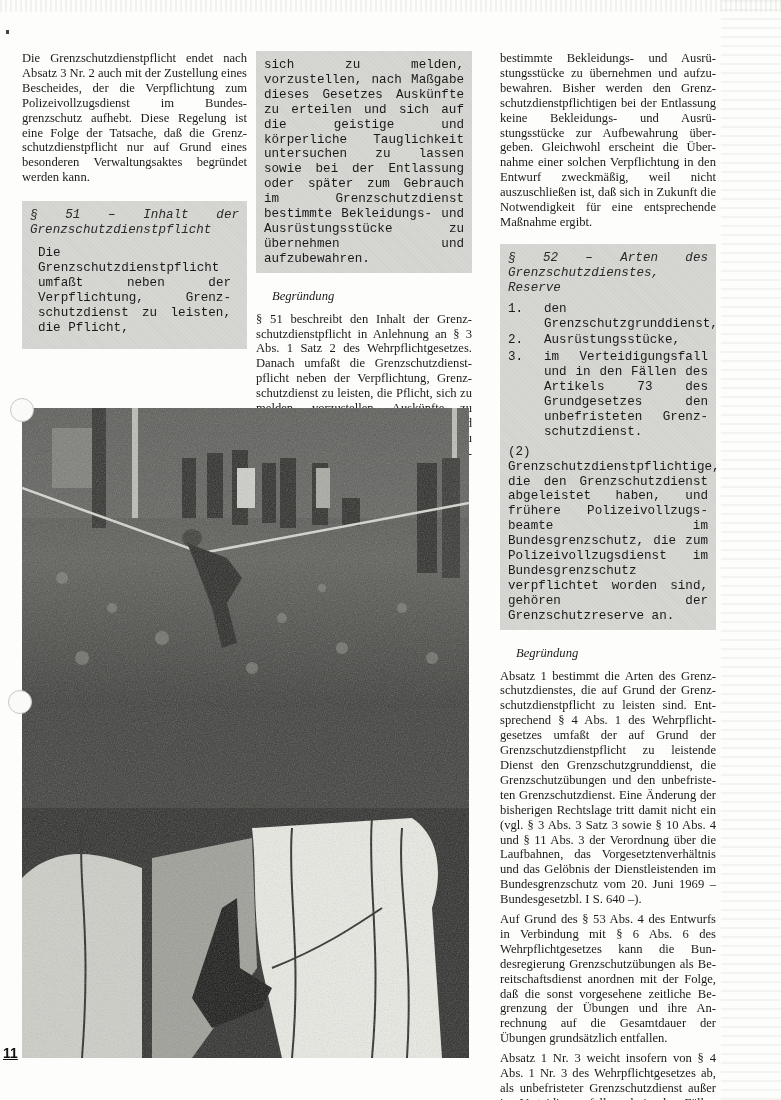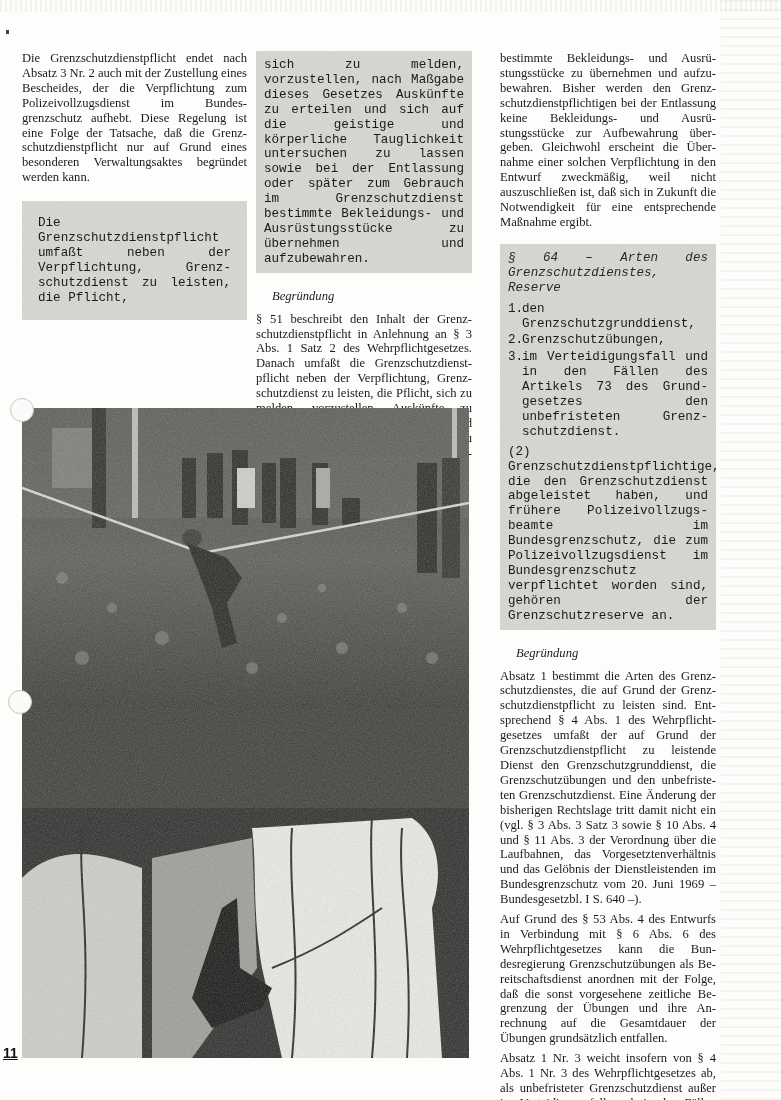--- a/index.html
+++ b/index.html
@@ -27,21 +27,21 @@
     background: #d6d6d2;
     background-image: repeating-linear-gradient(45deg, rgba(0,0,0,0.025) 0 1px, transparent 1px 3px);
     padding: 7px 8px 6px 8px;
     font-family: Liberation Mono, monospace;
   }
   .shade .head { font-style: italic; margin-bottom: 6px; color: #2a2a2a; }
   .italic-h { font-style: italic; margin: 16px 0 8px 16px; }
   ol.law { list-style: none; padding: 0; margin: 4px 0 5px 0; }
   ol.law li { display: flex; margin-bottom: 2px; }
   ol.law li .num { width: 14px; flex: none; }
-  ol.law li .txt { flex: 1; text-align: justify; }
+  ol.law li .txt { flex: 1; text-align: justify; margin-left: 22px; }
   .photo {
     position: absolute; left: 22px; top: 408px; width: 447px; height: 650px;
     overflow: hidden; background: #3a3a38;
   }
   .photo svg { display: block; }
   .pagenum {
     position: absolute; left: 3px; top: 1045px; font-family: "Liberation Sans", sans-serif;
     font-weight: bold; font-size: 14px; color: #111; text-decoration: underline;
   }
   .punch { position: absolute; width: 22px; height: 22px; border-radius: 50%; background: #fafaf8; border: 1px solid #c8c8c4; }
@@ -50,44 +50,45 @@
 </head>
 <body>
 
 <div class="topnoise"></div>
 <div class="rightnoise"></div>
 <div class="leftmark"></div>
 
 <div class="col col1">
   <p>Die Grenzschutzdienstpflicht endet nach Absatz 3 Nr. 2 auch mit der Zustellung eines Bescheides, der die Verpflichtung zum Polizeivollzugsdienst im Bundes­grenzschutz aufhebt. Diese Regelung ist eine Folge der Tatsache, daß die Grenz­schutzdienstpflicht nur auf Grund eines besonderen Verwaltungsaktes begründet werden kann.</p>
   <div class="shade" style="margin-top:16px;">
+    <div class="head">§ 51 – Inhalt der Grenzschutzdienst­pflicht</div>
     <p style="margin:8px">Die Grenzschutzdienstpflicht umfaßt neben der Verpflichtung, Grenz­schutzdienst zu leisten, die Pflicht,</p>
   </div>
 </div>
 
 <div class="col col2">
   <div class="shade">
     <p style="margin:0">sich zu melden, vorzustellen, nach Maßgabe dieses Gesetzes Auskünfte zu erteilen und sich auf die geistige und körperliche Tauglichkeit unter­suchen zu lassen sowie bei der Ent­lassung oder später zum Gebrauch im Grenzschutzdienst bestimmte Beklei­dungs- und Ausrüstungsstücke zu übernehmen und aufzubewahren.</p>
   </div>
   <div class="italic-h">Begründung</div>
   <p>§ 51 beschreibt den Inhalt der Grenz­schutzdienstpflicht in Anlehnung an § 3 Abs. 1 Satz 2 des Wehrpflichtgesetzes. Danach umfaßt die Grenzschutzdienst­pflicht neben der Verpflichtung, Grenz­schutzdienst zu leisten, die Pflicht, sich zu melden, vorzustellen, Auskünfte zu erteilen und sich auf die geistige und körperliche Tauglichkeit untersuchen zu lassen sowie bei der Entlassung oder spä­ter zum Gebrauch im Grenzschutzdienst</p>
 </div>
 
 <div class="col col3">
   <p>bestimmte Bekleidungs- und Ausrü­stungsstücke zu übernehmen und aufzu­bewahren. Bisher werden den Grenz­schutzdienstpflichtigen bei der Entlas­sung keine Bekleidungs- und Ausrü­stungsstücke zur Aufbewahrung über­geben. Gleichwohl erscheint die Über­nahme einer solchen Verpflichtung in den Entwurf zweckmäßig, weil nicht auszuschließen ist, daß sich in Zukunft die Notwendigkeit für eine entsprechen­de Maßnahme ergibt.</p>
   <div class="shade" style="margin-top:14px;">
-    <div class="head">§ 64 – Arten des Grenzschutzdien­stes, Reserve</div>
+    <div class="head">§ 52 – Arten des Grenzschutzdien­stes, Reserve</div>
     <ol class="law">
       <li>
           <span class="num">1.</span>
           <span class="txt">den Grenzschutzgrunddienst,</span>
         </li>
       <li>
           <span class="num">2.</span>
-          <span class="txt">Grenzschutzübungen,</span>
+          <span class="txt">Ausrüstungsstücke,</span>
         </li>
       <li>
           <span class="num">3.</span>
           <span class="txt">im Verteidigungsfall und in den Fällen des Artikels 73 des Grund­gesetzes den unbefristeten Grenz­schutzdienst.</span>
         </li>
     </ol>
     <p style="margin:0">(2) Grenzschutzdienstpflichtige, die den Grenzschutzdienst abgeleistet haben, und frühere Polizeivollzugs­beamte im Bundesgrenzschutz, die zum Polizeivollzugsdienst im Bundes­grenzschutz verpflichtet worden sind, gehören der Grenzschutzreserve an.</p>
   </div>
   <div class="italic-h">Begründung</div>
   <p>Absatz 1 bestimmt die Arten des Grenz­schutzdienstes, die auf Grund der Grenz­schutzdienstpflicht zu leisten sind. Ent­sprechend § 4 Abs. 1 des Wehrpflicht­gesetzes umfaßt der auf Grund der Grenzschutzdienstpflicht zu leistende Dienst den Grenzschutzgrunddienst, die Grenzschutzübungen und den unbefriste­ten Grenzschutzdienst. Eine Änderung der bisherigen Rechtslage tritt damit nicht ein (vgl. § 3 Abs. 3 Satz 3 sowie § 10 Abs. 4 und § 11 Abs. 3 der Ver­ordnung über die Laufbahnen, das Vor­gesetztenverhältnis und das Gelöbnis der Dienstleistenden im Bundesgrenzschutz vom 20. Juni 1969 – Bundesgesetzbl. I S. 640 –).</p>

